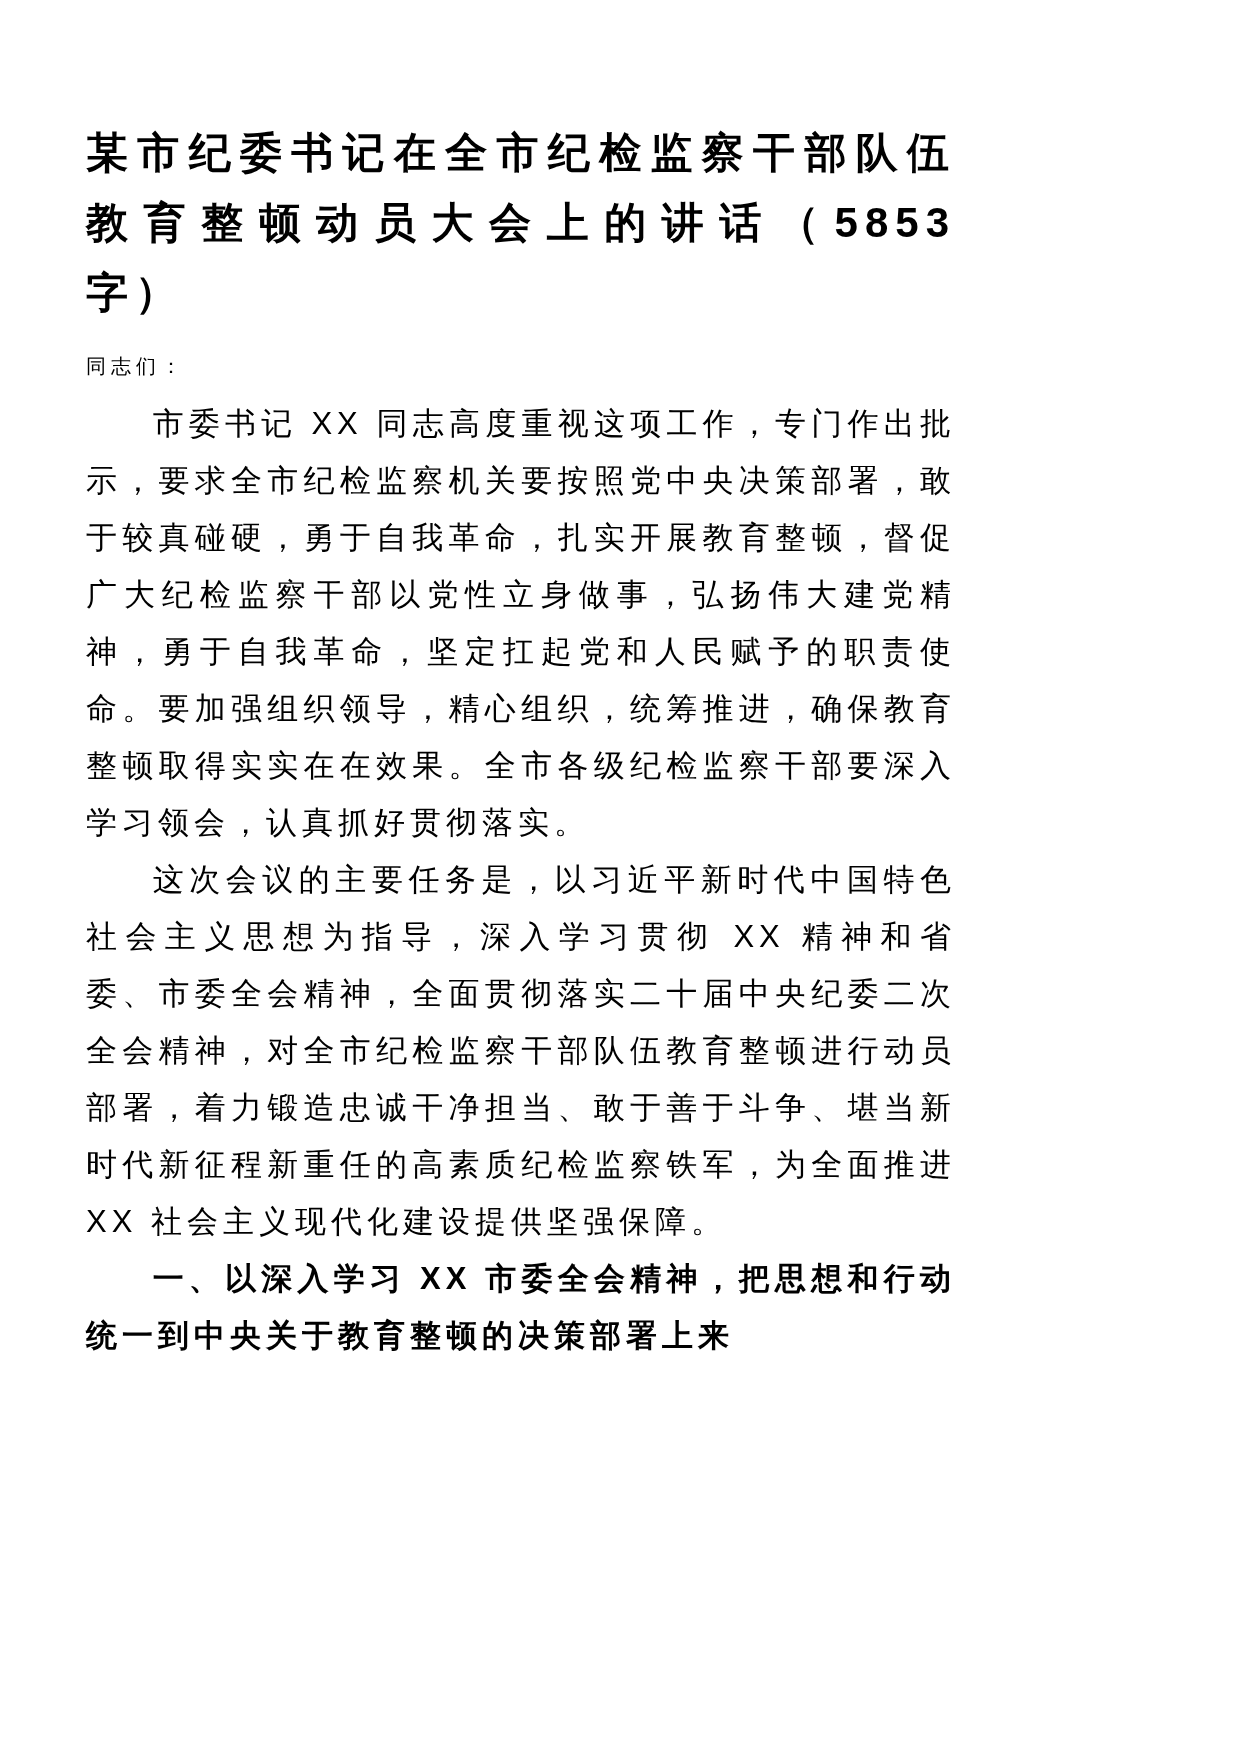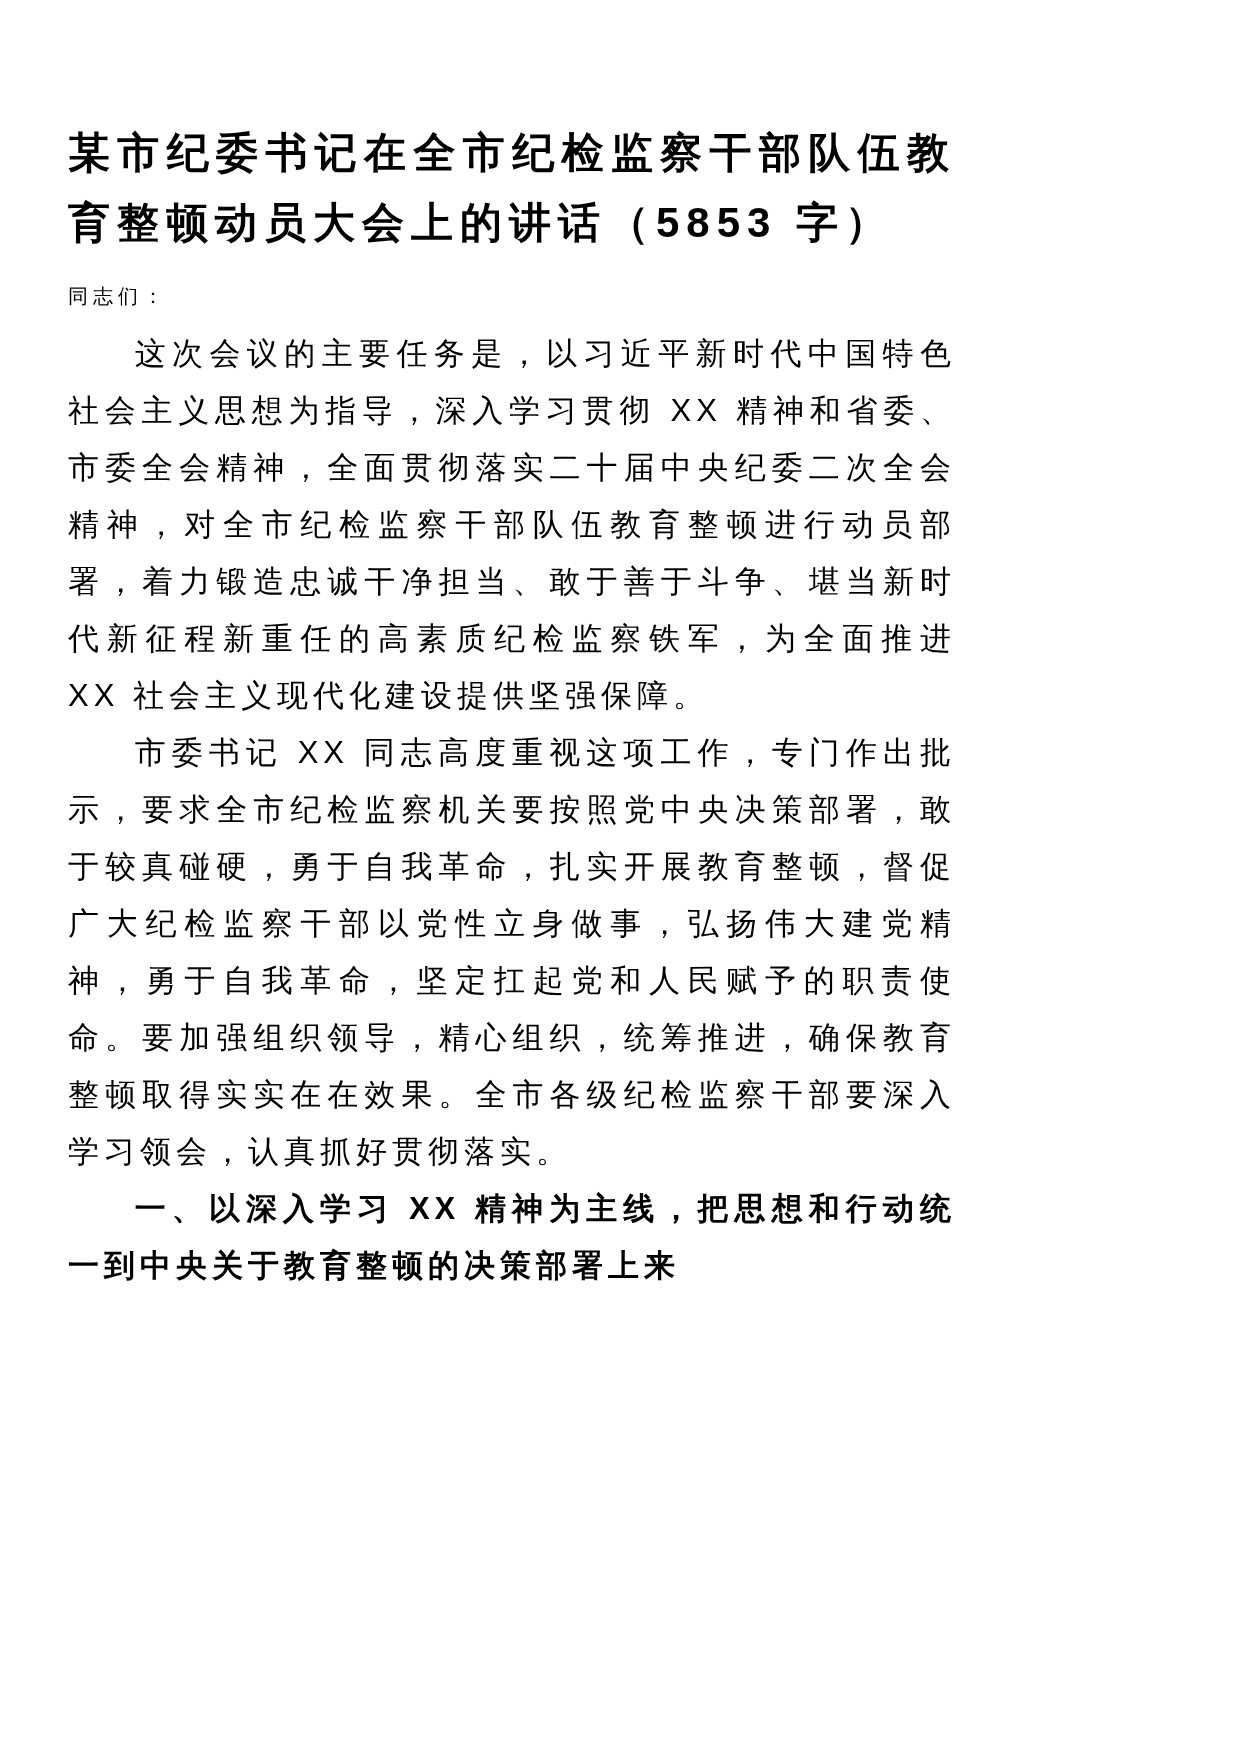--- a/index.html
+++ b/index.html
@@ -7,21 +7,21 @@
     padding: 0;
     background: #ffffff;
   }
   .page {
     position: relative;
     width: 1124px;
     height: 1754px;
     box-sizing: border-box;
     background: #ffffff;
     color: #000000;
-    padding: 118px 168px 0 68px;
+    padding: 118px 168px 0 86px;
     font-family: "Liberation Sans", "DejaVu Sans", sans-serif;
     overflow: hidden;
   }
   .doc-title {
     margin: 0 0 10px 0;
     font-size: 42px;
     font-weight: bold;
     line-height: 70px;
     letter-spacing: 7px;
     text-align: justify;
@@ -48,20 +48,20 @@
   }
 </style>
 </head>
 <body>
 
 <div class="page">
   <h1 class="doc-title">某市纪委书记在全市纪检监察干部队伍教育整顿动员大会上的讲话（5853 字）</h1>
 
   <p class="salutation">同志们：</p>
 
+  <p class="body-para">市委书记 XX 同志高度重视这项工作，专门作出批示，要求全市纪检监察机关要按照党中央决策部署，敢于较真碰硬，勇于自我革命，扎实开展教育整顿，督促广大纪检监察干部以党性立身做事，弘扬伟大建党精神，勇于自我革命，坚定扛起党和人民赋予的职责使命。要加强组织领导，精心组织，统筹推进，确保教育整顿取得实实在在效果。全市各级纪检监察干部要深入学习领会，认真抓好贯彻落实。</p>
+
   <p class="body-para">这次会议的主要任务是，以习近平新时代中国特色社会主义思想为指导，深入学习贯彻 XX 精神和省委、市委全会精神，全面贯彻落实二十届中央纪委二次全会精神，对全市纪检监察干部队伍教育整顿进行动员部署，着力锻造忠诚干净担当、敢于善于斗争、堪当新时代新征程新重任的高素质纪检监察铁军，为全面推进 XX 社会主义现代化建设提供坚强保障。</p>
 
-  <p class="body-para">市委书记 XX 同志高度重视这项工作，专门作出批示，要求全市纪检监察机关要按照党中央决策部署，敢于较真碰硬，勇于自我革命，扎实开展教育整顿，督促广大纪检监察干部以党性立身做事，弘扬伟大建党精神，勇于自我革命，坚定扛起党和人民赋予的职责使命。要加强组织领导，精心组织，统筹推进，确保教育整顿取得实实在在效果。全市各级纪检监察干部要深入学习领会，认真抓好贯彻落实。</p>
 
-
-  <p class="body-para bold">一、以深入学习 XX 精神为主线，把思想和行动统一到中央关于教育整顿的决策部署上来</p>
+  <p class="body-para bold">一、以深入学习 XX 市委全会精神，把思想和行动统一到中央关于教育整顿的决策部署上来</p>
 
 </div>
 
 </body></html>

